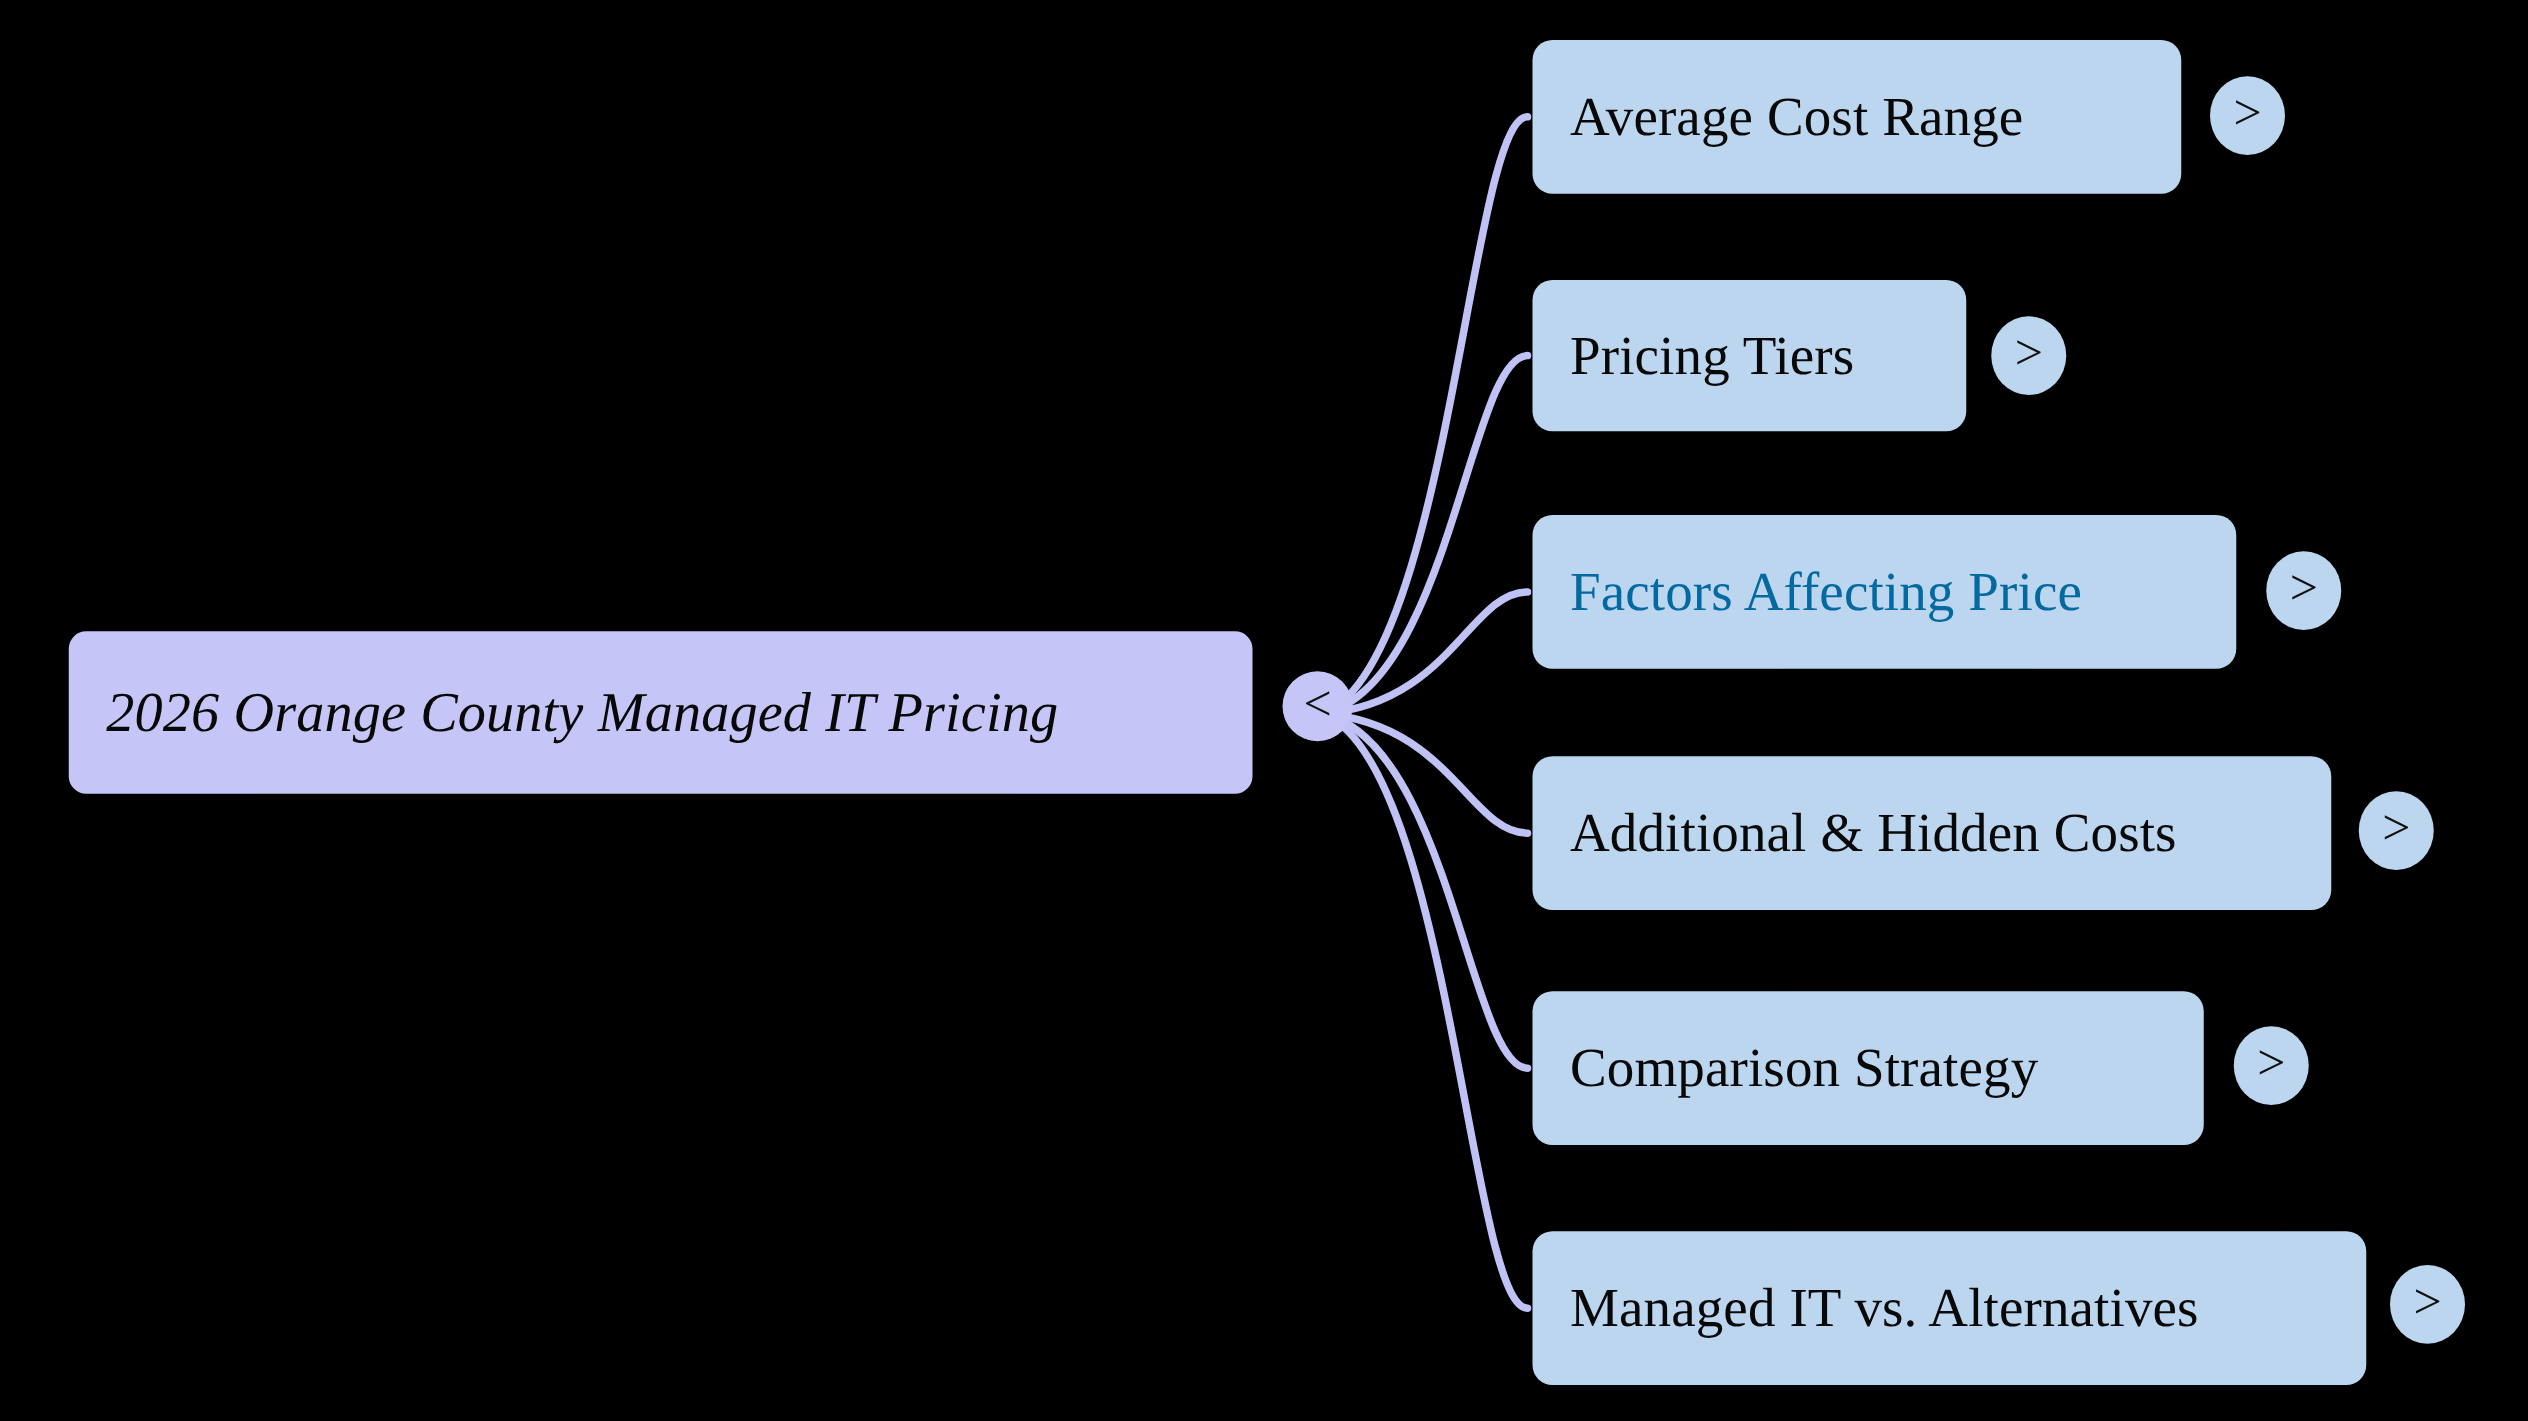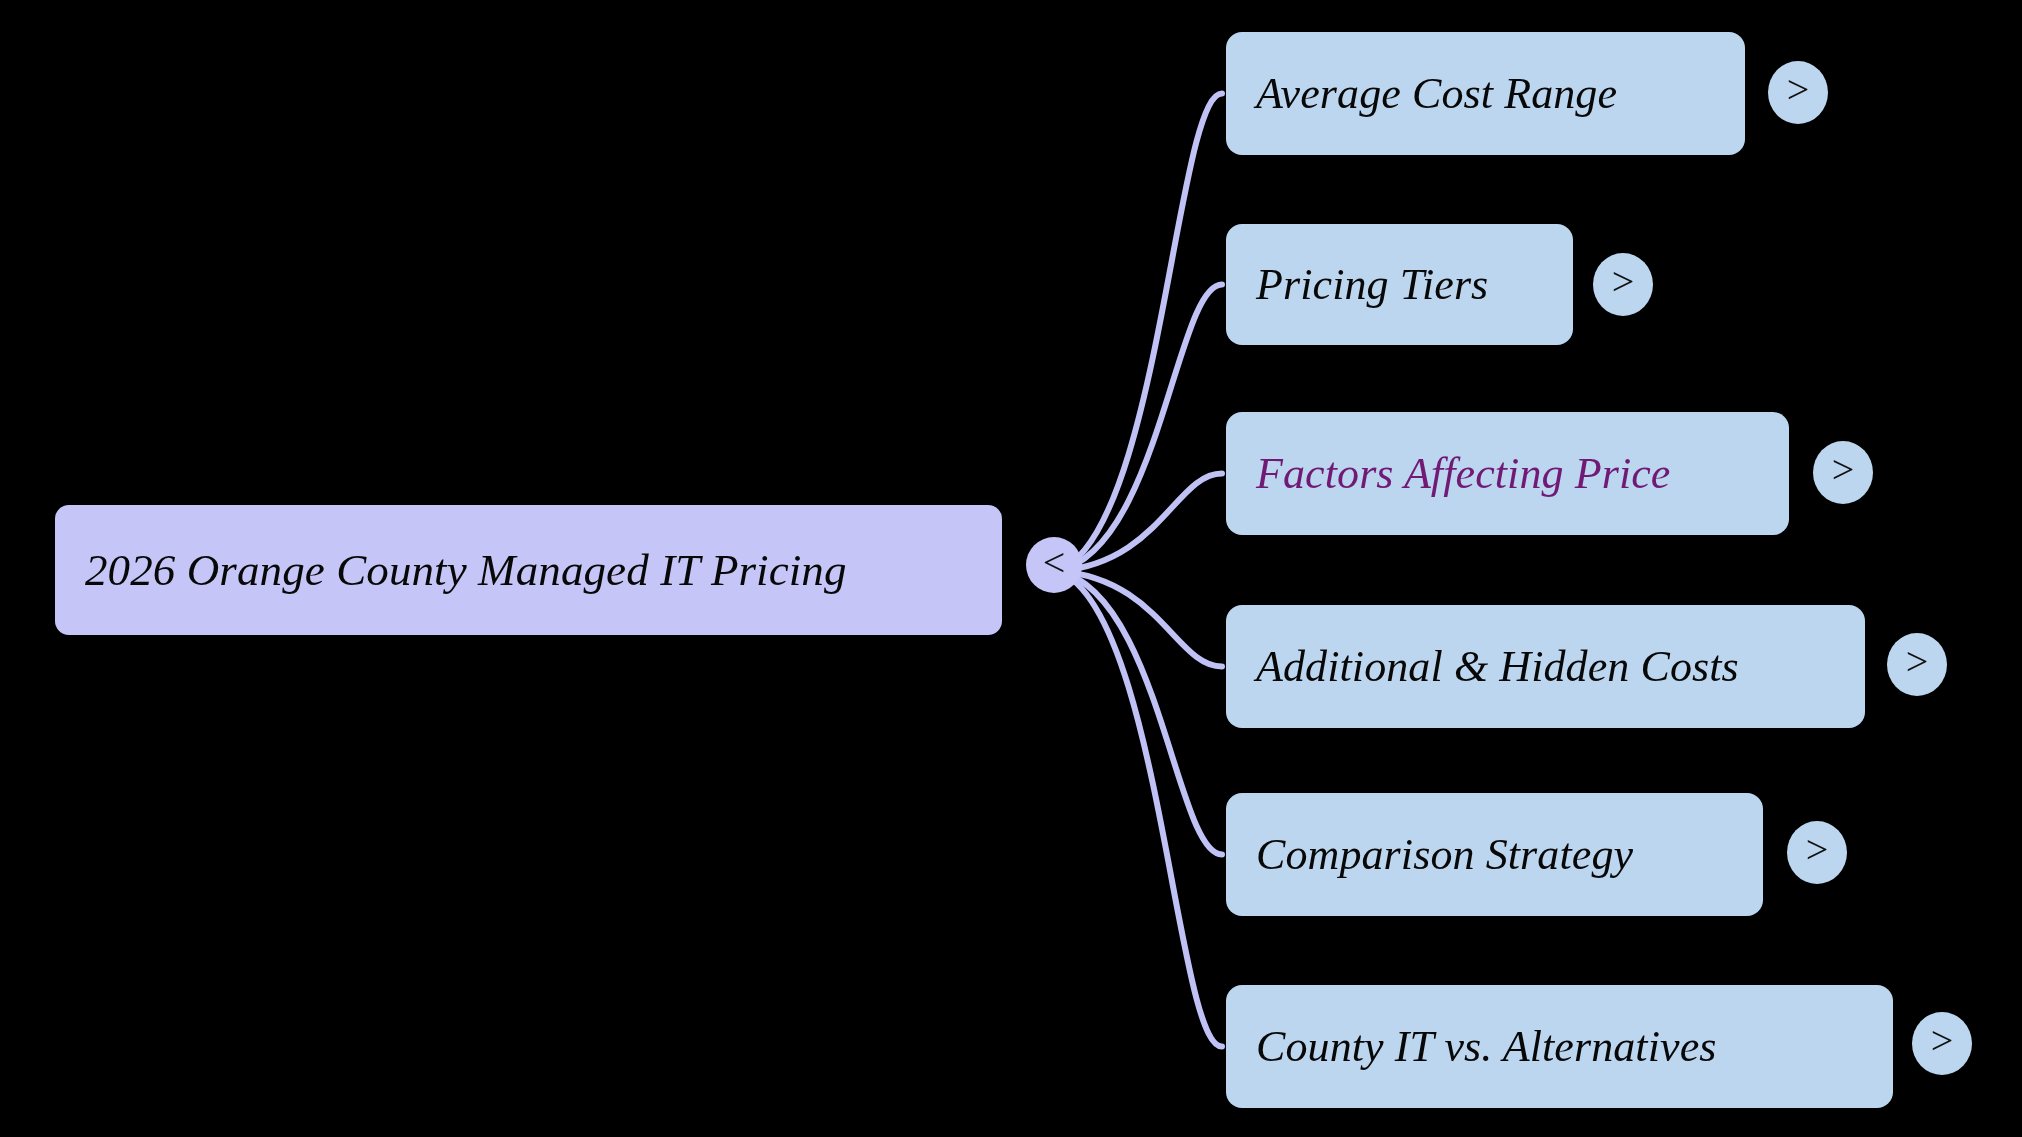--- a/index.html
+++ b/index.html
@@ -31,21 +31,20 @@
     border-radius: 16px;
     padding: 0 30px;
     white-space: nowrap;
   }
   .node-root {
     background: #c5c6f7;
     border-radius: 14px;
   }
   .node-child {
     background: #bcd6ef;
-    font-style: italic;
   }
   .node-label {
     color: #080808;
     font-size: 44px;
     line-height: 1;
     letter-spacing: 0.1px;
   }
   .node-root .node-label {
     font-size: 45px;
     font-style: italic;
@@ -101,38 +100,38 @@
       <div class="toggle toggle-expand" style="left: 1768px; top: 60.5px; width: 60px; height: 63px; background: rgb(188, 214, 239);">
         <span>&gt;</span>
       </div>
       <div class="node node-child" style="left: 1226px; top: 224px; width: 347px; height: 121px; background: rgb(188, 214, 239);">
         <span class="node-label" style="color: rgb(8, 8, 8);">Pricing Tiers</span>
       </div>
       <div class="toggle toggle-expand" style="left: 1593px; top: 252.5px; width: 60px; height: 63px; background: rgb(188, 214, 239);">
         <span>&gt;</span>
       </div>
       <div class="node node-child" style="left: 1226px; top: 412px; width: 563px; height: 123px; background: rgb(188, 214, 239);">
-        <span class="node-label" style="color: #701a75;">Factors Affecting Price</span>
+        <span class="node-label" style="color: #0369a1;">Factors Affecting Price</span>
       </div>
       <div class="toggle toggle-expand" style="left: 1813px; top: 440.5px; width: 60px; height: 63px; background: rgb(188, 214, 239);">
         <span>&gt;</span>
       </div>
       <div class="node node-child" style="left: 1226px; top: 605px; width: 639px; height: 123px; background: rgb(188, 214, 239);">
         <span class="node-label" style="color: rgb(8, 8, 8);">Additional &amp; Hidden Costs</span>
       </div>
       <div class="toggle toggle-expand" style="left: 1887px; top: 632.5px; width: 60px; height: 63px; background: rgb(188, 214, 239);">
         <span>&gt;</span>
       </div>
       <div class="node node-child" style="left: 1226px; top: 793px; width: 537px; height: 123px; background: rgb(188, 214, 239); align-items: center;">
         <span class="node-label" style="color: rgb(8, 8, 8);">Comparison Strategy</span>
       </div>
       <div class="toggle toggle-expand" style="left: 1787px; top: 820.5px; width: 60px; height: 63px; background: rgb(188, 214, 239);">
         <span>&gt;</span>
       </div>
       <div class="node node-child" style="left: 1226px; top: 985px; width: 667px; height: 123px; background: rgb(188, 214, 239);">
-        <span class="node-label" style="color: rgb(8, 8, 8);">County IT vs. Alternatives</span>
+        <span class="node-label" style="color: rgb(8, 8, 8);">Managed IT vs. Alternatives</span>
       </div>
       <div class="toggle toggle-expand" style="left: 1912px; top: 1011.5px; width: 60px; height: 63px; background: rgb(188, 214, 239);">
         <span>&gt;</span>
       </div>
     </div>
 
 </div>
 
 </body></html>

